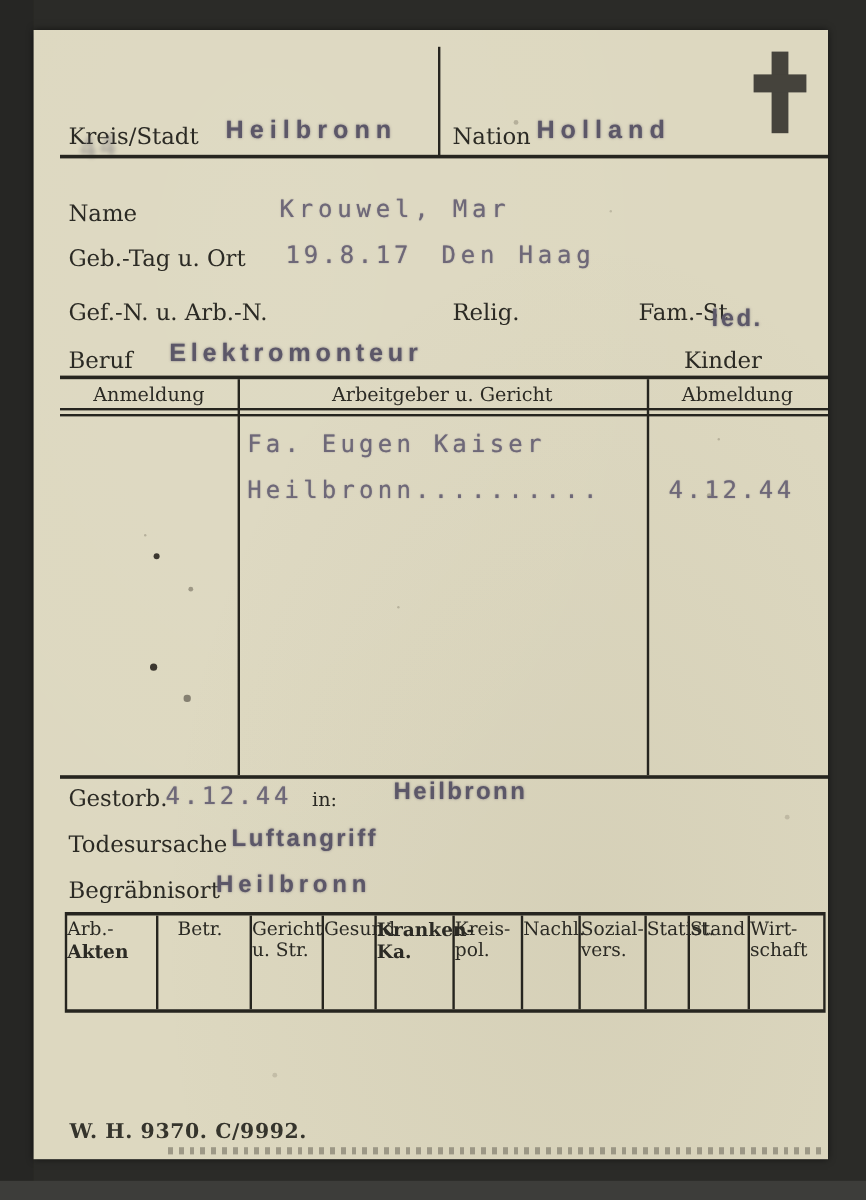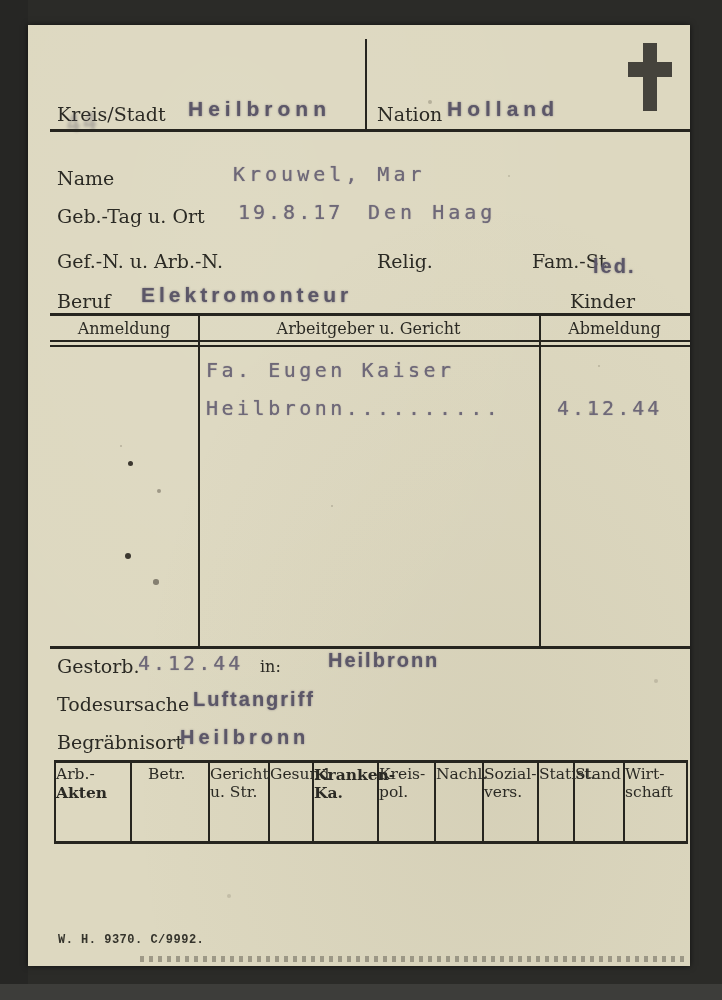--- a/index.html
+++ b/index.html
@@ -65,22 +65,22 @@
     border:2px solid #26251f;border-top:3px solid #26251f;border-bottom:3px solid #26251f;
     display:flex;box-sizing:border-box;}
   .fgrid .cell{border-right:2px solid #26251f;box-sizing:border-box;
     padding-top:3px;color:#2b2a24;font-size:15.5px;line-height:1.15;}
   .fgrid .cell:last-child{border-right:none;}
   .fgrid .c0{width:76px;}  .fgrid .c1{width:78px;padding-left:16px;}  .fgrid .c2{width:60px;}
   .fgrid .c3{width:44px;}  .fgrid .c4{width:65px;font-weight:bold;}
   .fgrid .c5{width:57px;}  .fgrid .c6{width:48px;}  .fgrid .c7{width:55px;}
   .fgrid .c8{width:36px;}  .fgrid .c9{width:50px;}  .fgrid .c10{flex:1;}
   .fgrid .b{font-weight:bold;}
-  .formnum{position:absolute;left:30px;top:908px;font-size:12px;font-weight:bold;
-    color:#35342c;letter-spacing:0.5px;filter:blur(0.3px);font-family:Liberation Mono, monospace;}
+  .formnum{position:absolute;left:30px;top:908px;font-size:17px;font-weight:bold;
+    color:#35342c;letter-spacing:0.5px;filter:blur(0.3px);}
   .perforation{position:absolute;left:112px;top:931px;width:546px;height:6px;opacity:0.55;
     background:repeating-linear-gradient(90deg,#6b675a 0 4px,rgba(0,0,0,0) 4px 9px);
     filter:blur(0.4px);}
   .inkdot{position:absolute;border-radius:50%;background:#3c3830;filter:blur(0.4px);}
 </style>
 </head>
 <body>
 
 <div class="bg-left-strip"></div>
 <div class="bg-bottom-strip"></div>

